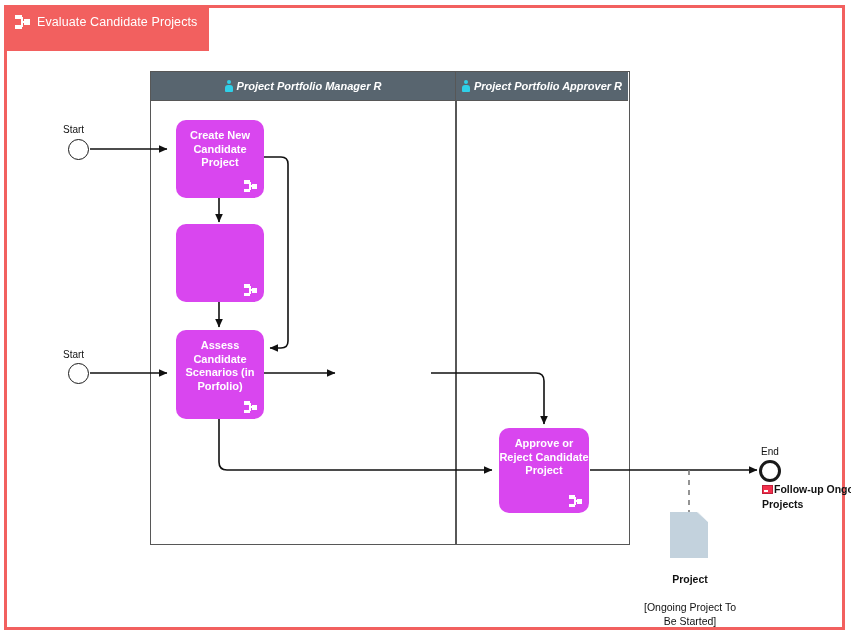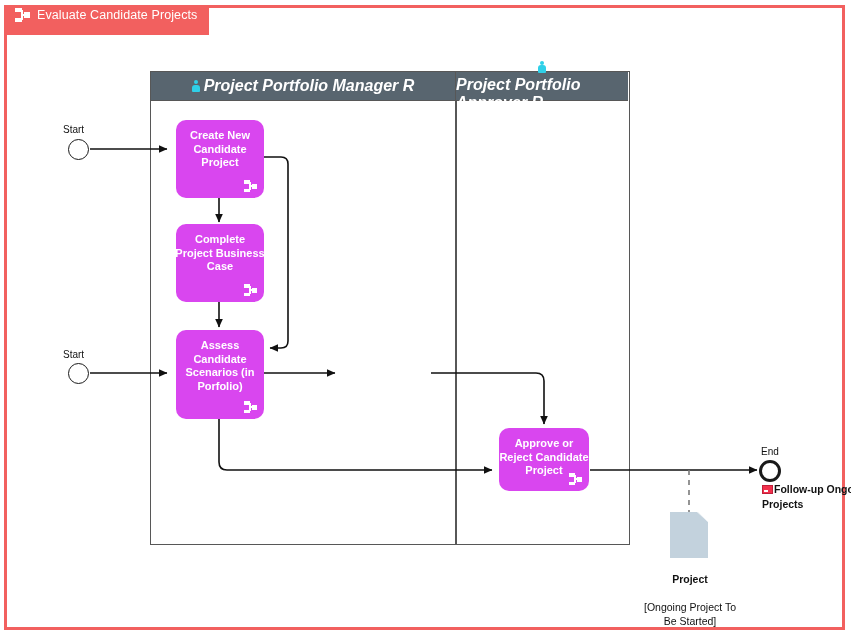--- a/index.html
+++ b/index.html
@@ -28,24 +28,24 @@
     border: 3px solid #f2605f;
     box-sizing: border-box;
     background: #ffffff;
   }
   
   .title-tab {
     position: absolute;
     left: 7px;
     top: 8px;
     height: 27px;
-    padding: 0 12px 0 8px;
+    padding: 0 12px 16px 8px;
     background: #f2605f;
     display: flex;
-    align-items: flex-start;
+    align-items: center;
     gap: 7px;
     z-index: 6;
   }
   .title-tab .tab-label {
     color: #ffffff;
     font-size: 12.5px;
     font-weight: normal;
     letter-spacing: .1px;
     white-space: nowrap;
   }
@@ -82,30 +82,30 @@
     left: 0; top: 0;
     width: 100%;
     height: 29px;
     display: flex;
   }
   .lane-head {
     background: #58656f;
     color: #ffffff;
     font-style: italic;
     font-weight: bold;
-    font-size: 16px;
+    font-size: 11px;
     display: flex;
     align-items: center;
     justify-content: center;
     gap: 3px;
     box-sizing: border-box;
     border-bottom: 1.5px solid #575757;
   }
   .lane-head.lane-a { width: 305px; border-right: 1.5px solid #575757; }
-  .lane-head.lane-b { width: 172px; flex-direction: column; }
+  .lane-head.lane-b { width: 172px; }
   .lane-body-divider {
     position: absolute;
     left: 304px;
     top: 29px;
     width: 1.5px;
     height: 443px;
     background: #575757;
   }
   .actor-icon {
     display: inline-block;
@@ -327,23 +327,20 @@
     <span class="marker">
       <i class="m-stem"></i>
         <i class="m-bar"></i>
         <i class="m-top"></i>
         <i class="m-bot"></i>
         <i class="m-right"></i>
     </span>
   </div>
 
   <div class="task" style="left:176px; top:224px; width:88px; height:78px;">
-    <div class="task-label">Complete
-Project Business
-Case</div>
     <span class="marker">
       <i class="m-stem"></i>
         <i class="m-bar"></i>
         <i class="m-top"></i>
         <i class="m-bot"></i>
         <i class="m-right"></i>
     </span>
   </div>
 
   <div class="task" style="left:176px; top:330px; width:88px; height:89px;">
@@ -354,21 +351,21 @@
     <span class="marker">
       <i class="m-stem"></i>
         <i class="m-bar"></i>
         <i class="m-top"></i>
         <i class="m-bot"></i>
         <i class="m-right"></i>
     </span>
   </div>
 
 
-  <div class="task" style="left:499px; top:428px; width:90px; height:63px;">
+  <div class="task" style="left:499px; top:428px; width:90px; height:85px;">
     <div class="task-label">Approve or
 Reject Candidate
 Project</div>
     <span class="marker">
       <i class="m-stem"></i>
         <i class="m-bar"></i>
         <i class="m-top"></i>
         <i class="m-bot"></i>
         <i class="m-right"></i>
     </span>

